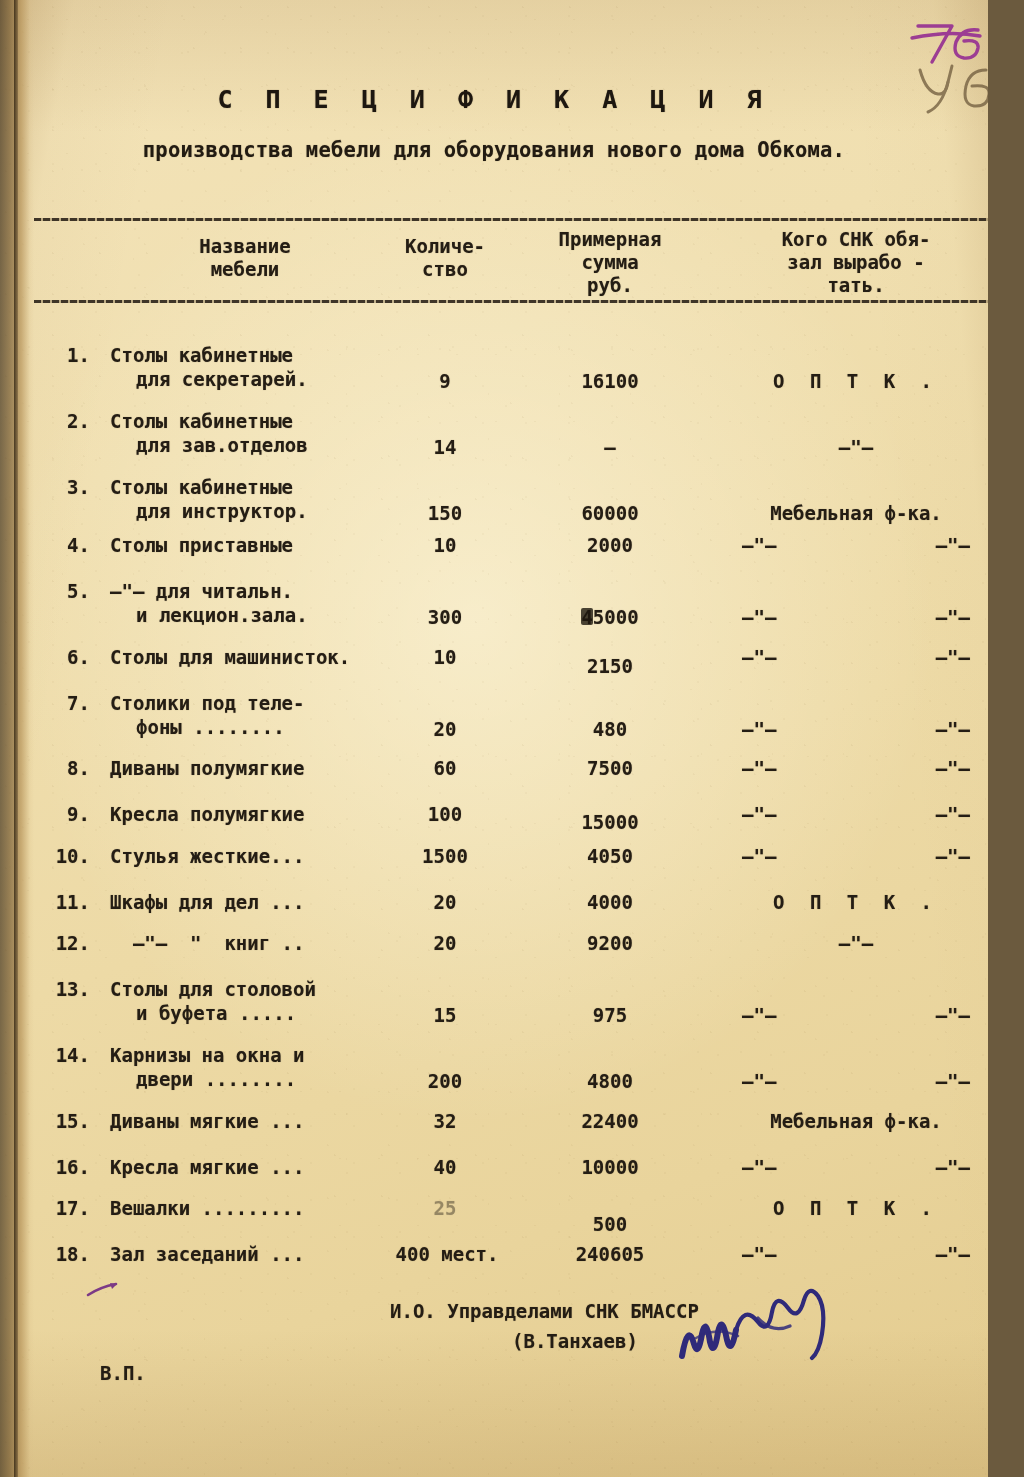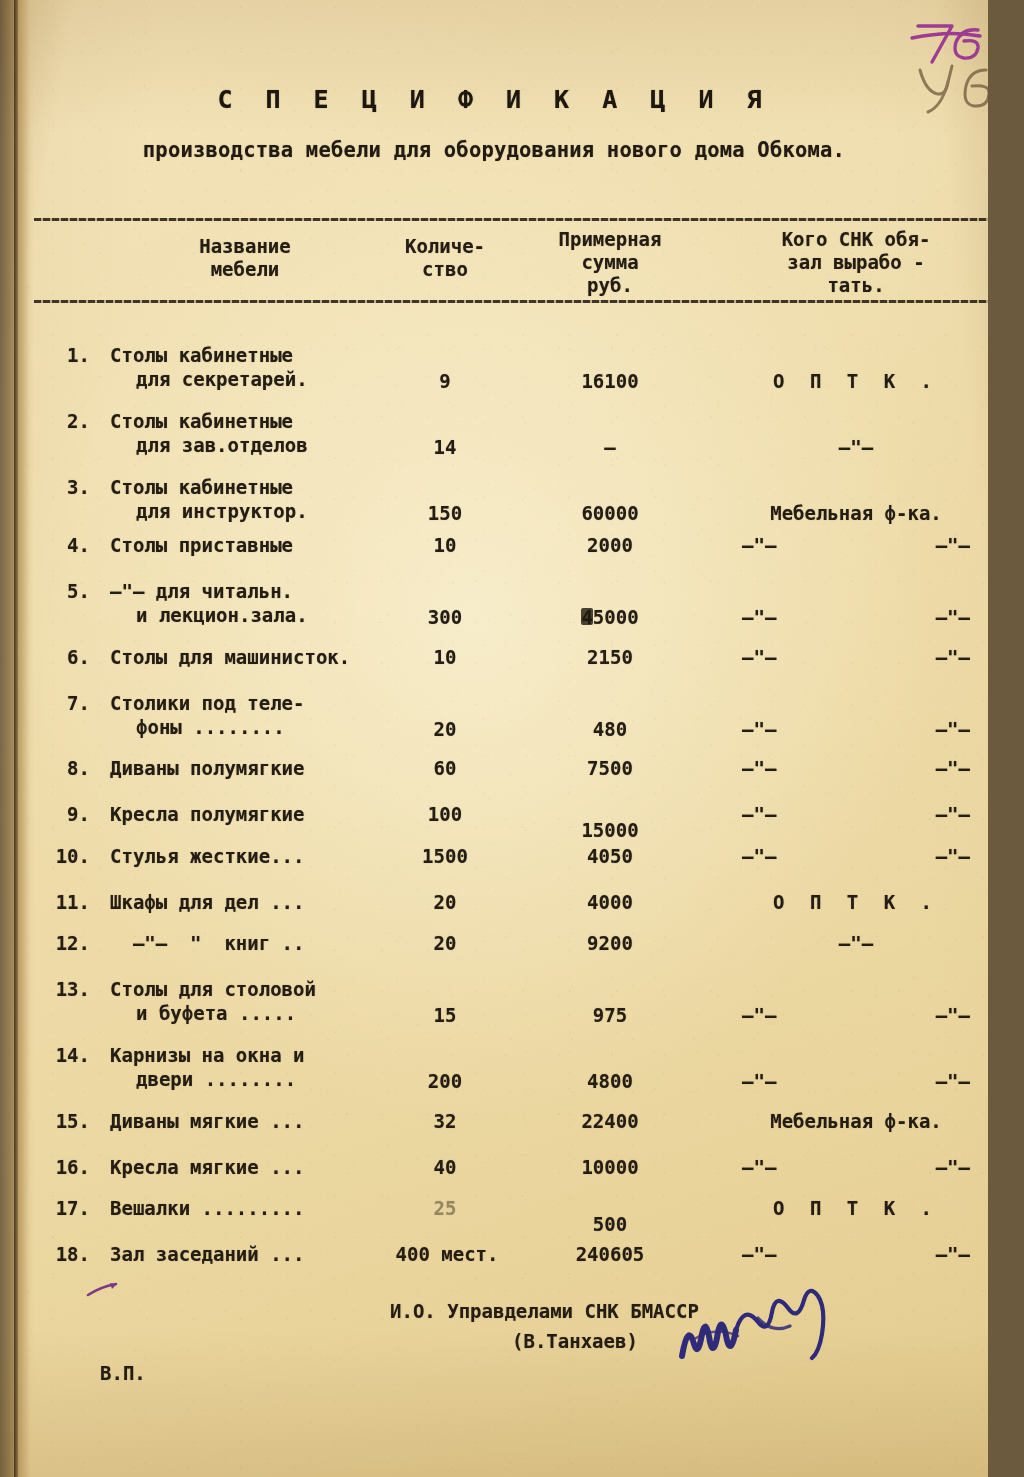--- a/index.html
+++ b/index.html
@@ -295,42 +295,42 @@
         <div class="num">5.</div>
         <div class="cell col-name"><span>–"– для читальн.</span><span class="name-l2">и лекцион.зала.</span></div>
         <div class="cell col-qty" style="margin-top: 26px;">300</div>
         <div class="cell col-sum" style="margin-top: 26px;"><span class="struck">45000</span></div>
         <div class="cell col-who" style="margin-top: 26px;"><div class="who-two"><span>–"–</span><span>–"–</span></div></div>
       </div>
       <div class="row" style="top: 646px;">
         <div class="num">6.</div>
         <div class="cell col-name"><span>Столы для машинисток.</span></div>
         <div class="cell col-qty" style="margin-top: 0px;">10</div>
-        <div class="cell col-sum" style="margin-top: 0px;">2150</div>
+        <div class="cell col-sum" style="margin-top: 9px;">2150</div>
         <div class="cell col-who" style="margin-top: 0px;"><div class="who-two"><span>–"–</span><span>–"–</span></div></div>
       </div>
       <div class="row" style="top: 692px;">
         <div class="num">7.</div>
         <div class="cell col-name"><span>Столики под теле-</span><span class="name-l2">фоны ........</span></div>
         <div class="cell col-qty" style="margin-top: 26px;">20</div>
         <div class="cell col-sum" style="margin-top: 26px;">480</div>
         <div class="cell col-who" style="margin-top: 26px;"><div class="who-two"><span>–"–</span><span>–"–</span></div></div>
       </div>
       <div class="row" style="top: 757px;">
         <div class="num">8.</div>
         <div class="cell col-name"><span>Диваны полумягкие</span></div>
         <div class="cell col-qty" style="margin-top: 0px;">60</div>
         <div class="cell col-sum" style="margin-top: 0px;">7500</div>
         <div class="cell col-who" style="margin-top: 0px;"><div class="who-two"><span>–"–</span><span>–"–</span></div></div>
       </div>
       <div class="row" style="top: 803px;">
         <div class="num">9.</div>
         <div class="cell col-name"><span>Кресла полумягкие</span></div>
         <div class="cell col-qty" style="margin-top: 0px;">100</div>
-        <div class="cell col-sum" style="margin-top: 16px;">15000</div>
+        <div class="cell col-sum" style="margin-top: 8px;">15000</div>
         <div class="cell col-who" style="margin-top: 0px;"><div class="who-two"><span>–"–</span><span>–"–</span></div></div>
       </div>
       <div class="row" style="top: 845px;">
         <div class="num">10.</div>
         <div class="cell col-name"><span>Стулья жесткие...</span></div>
         <div class="cell col-qty" style="margin-top: 0px;">1500</div>
         <div class="cell col-sum" style="margin-top: 0px;">4050</div>
         <div class="cell col-who" style="margin-top: 0px;"><div class="who-two"><span>–"–</span><span>–"–</span></div></div>
       </div>
       <div class="row" style="top: 891px;">

